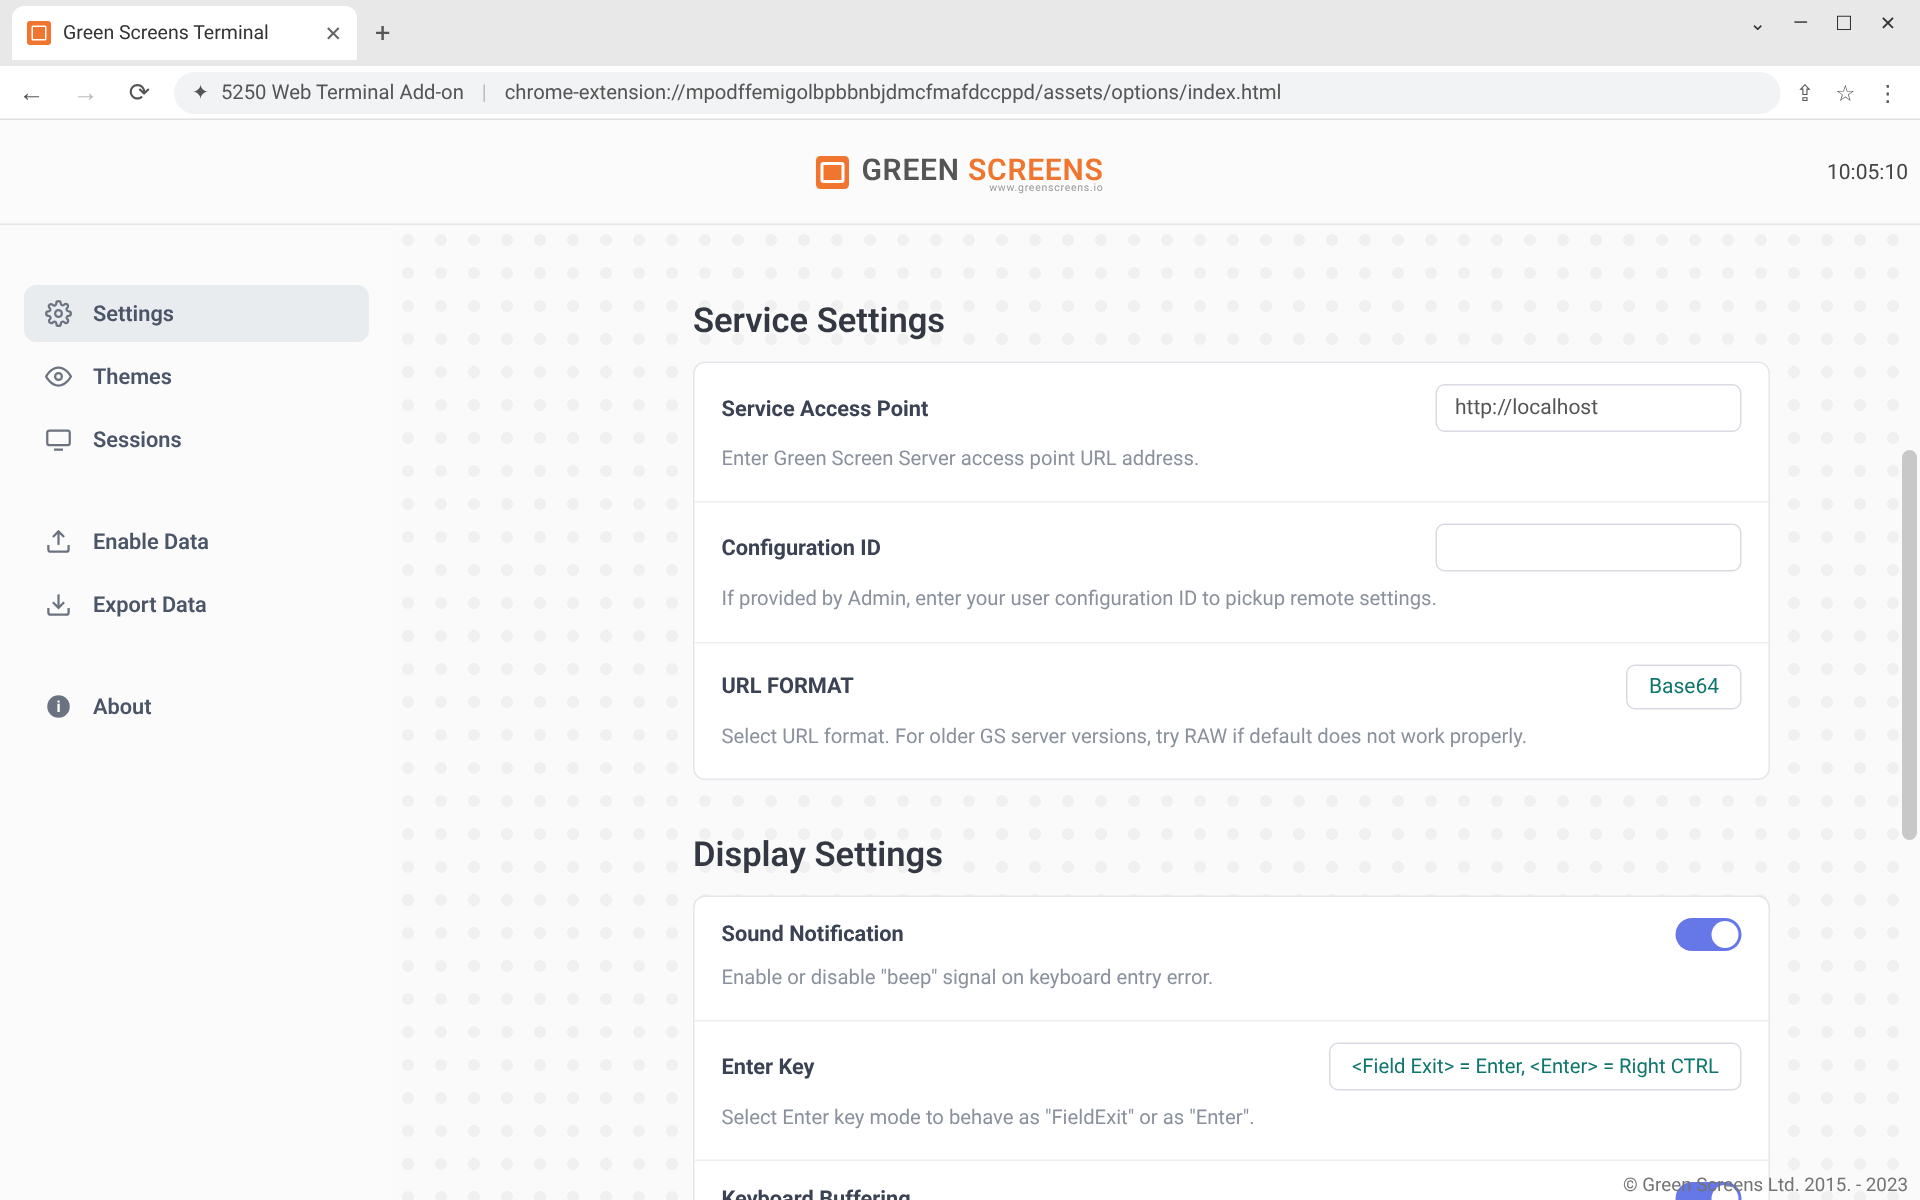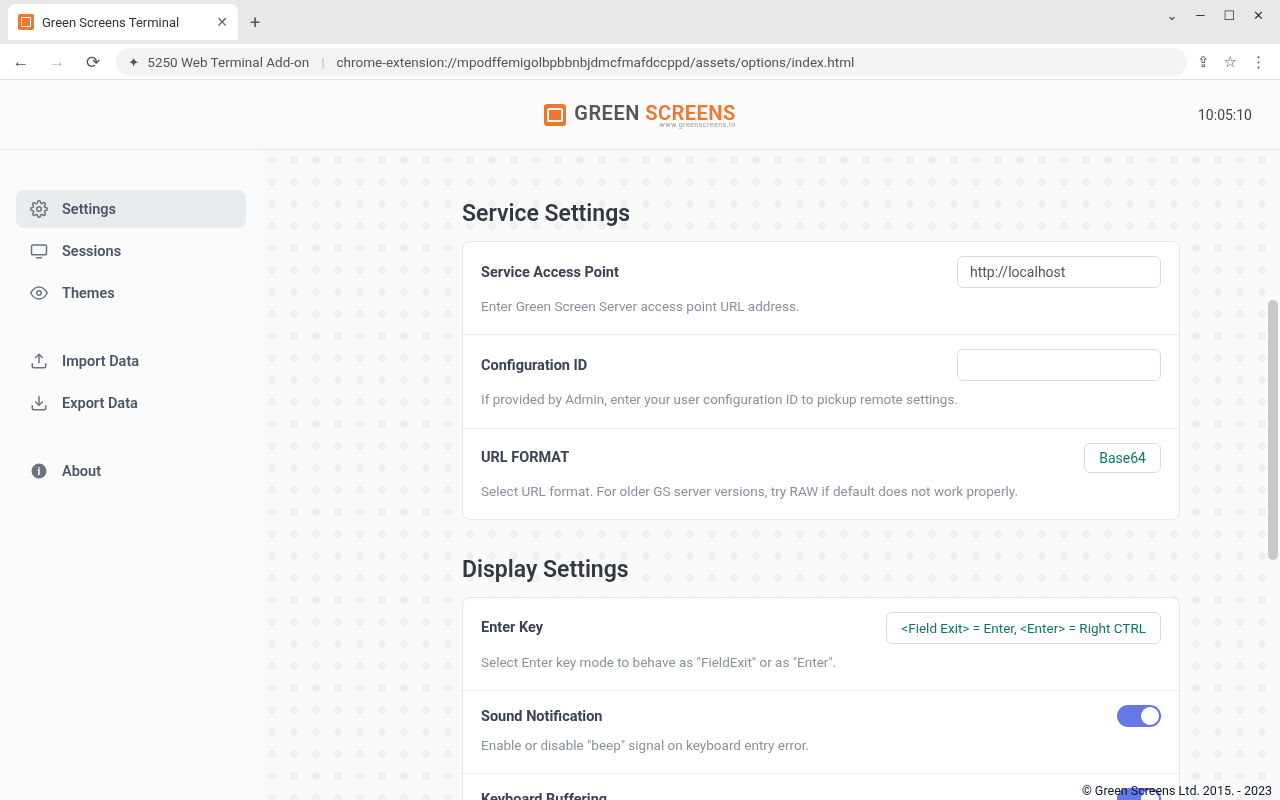--- a/index.html
+++ b/index.html
@@ -25,21 +25,21 @@
 
 
 .app-header { height: 70px; display: flex; align-items: center; justify-content: center; border-bottom: 1px solid #e6e6e6; position: relative; background: #fbfbfb; }
 .logo { display: flex; align-items: center; gap: 8px; }
 .logo-mark { width: 22px; height: 22px; background: #f0752f; border-radius: 3px; display: flex; align-items: center; justify-content: center; }
 .logo-mark::after { content: ""; width: 12px; height: 10px; border: 2px solid #fff; border-radius: 2px; }
 .logo-text { font-size: 20px; font-weight: 600; letter-spacing: 0.5px; }
 .logo-text .g1 { color: #555; }
 .logo-text .g2 { color: #f0752f; }
 .logo-sub { font-size: 7px; color: #999; letter-spacing: 0.5px; margin-top: -4px; text-align: right; }
-.clock { position: absolute; right: 28px; font-size: 14px; color: #444; }
+.clock { position: absolute; right: 8px; font-size: 14px; color: #444; }
 
 .app-body { display: flex; height: calc(800px - 44px - 36px - 70px); position: relative; }
 
 
 .sidebar { width: 262px; padding: 40px 16px 16px 16px; background: #fbfbfb; }
 .side-group { display: flex; flex-direction: column; gap: 4px; margin-bottom: 30px; }
 .side-item { display: flex; align-items: flex-end; gap: 14px; padding: 10px 14px; border-radius: 8px; color: #4a5568; font-size: 14.5px; font-weight: 600; cursor: pointer; }
 .side-item.active { background: #e9ecef; }
 .side-ico { width: 18px; height: 18px; display: flex; align-items: center; justify-content: center; color: #6b7280; flex-shrink: 0; }
 
@@ -57,21 +57,21 @@
 .row-desc { font-size: 13.5px; color: #8a919c; line-height: 1.5; }
 
 input[type=text].field { border: 1px solid #d8dce2; border-radius: 6px; padding: 7px 12px; font-size: 14px; width: 204px; color: #555; }
 .btn-like { border: 1px solid #d8dce2; border-radius: 6px; padding: 6px 14px; font-size: 14px; color: #0f766e; background: #fff; cursor: pointer; }
 .btn-wide { padding: 7px 14px; max-width: 300px; font-size: 13.5px; }
 
 .toggle { width: 44px; height: 22px; background: #6677e8; border-radius: 11px; position: relative; cursor: pointer; flex-shrink: 0; }
 .toggle::after { content: ""; position: absolute; right: 2px; top: 2px; width: 18px; height: 18px; background: #fff; border-radius: 50%; }
 
 
-.footer { position: absolute; right: 8px; bottom: 2px; font-size: 12.5px; color: #0f172a; }
+.footer { position: absolute; right: 8px; bottom: 2px; font-size: 12.5px; color: #737373; }
 
 
 .scroll-track { position: absolute; right: 0; top: 150px; width: 14px; height: 650px; background: transparent; }
 .scroll-thumb { position: absolute; right: 2px; top: 0; width: 10px; height: 260px; background: #c8c8c8; border-radius: 5px; }
 
 svg { width: 100%; height: 100%; }
 </style>
 </head>
 <body>
 
@@ -132,46 +132,46 @@
             <svg viewBox="0 0 24 24" fill="none" stroke="currentColor" stroke-width="2">
               <circle cx="12" cy="12" r="3"></circle>
               <path d="M19.4 15a1.7 1.7 0 00.3 1.8l.1.1a2 2 0 11-2.8 2.8l-.1-.1a1.7 1.7 0 00-1.8-.3 1.7 1.7 0 00-1 1.5V21a2 2 0 11-4 0v-.1a1.7 1.7 0 00-1-1.5 1.7 1.7 0 00-1.8.3l-.1.1a2 2 0 11-2.8-2.8l.1-.1a1.7 1.7 0 00.3-1.8 1.7 1.7 0 00-1.5-1H3a2 2 0 110-4h.1a1.7 1.7 0 001.5-1 1.7 1.7 0 00-.3-1.8l-.1-.1a2 2 0 112.8-2.8l.1.1a1.7 1.7 0 001.8.3H9a1.7 1.7 0 001-1.5V3a2 2 0 114 0v.1a1.7 1.7 0 001 1.5 1.7 1.7 0 001.8-.3l.1-.1a2 2 0 112.8 2.8l-.1.1a1.7 1.7 0 00-.3 1.8V9a1.7 1.7 0 001.5 1H21a2 2 0 110 4h-.1a1.7 1.7 0 00-1.5 1z"></path>
             </svg>
           </span>
         <span>Settings</span>
       </div>
       <div class="side-item">
         <span class="side-ico">
             <svg viewBox="0 0 24 24" fill="none" stroke="currentColor" stroke-width="2">
+              <path d="M1 12s4-8 11-8 11 8 11 8-4 8-11 8-11-8-11-8z"></path>
+              <circle cx="12" cy="12" r="3"></circle>
+            </svg>
+          </span>
+        <span>Themes</span>
+      </div>
+      <div class="side-item">
+        <span class="side-ico">
+            <svg viewBox="0 0 24 24" fill="none" stroke="currentColor" stroke-width="2">
               <rect x="2" y="4" width="20" height="13" rx="2"></rect>
               <line x1="8" y1="21" x2="16" y2="21"></line>
             </svg>
           </span>
         <span>Sessions</span>
-      </div>
-      <div class="side-item">
-        <span class="side-ico">
-            <svg viewBox="0 0 24 24" fill="none" stroke="currentColor" stroke-width="2">
-              <path d="M1 12s4-8 11-8 11 8 11 8-4 8-11 8-11-8-11-8z"></path>
-              <circle cx="12" cy="12" r="3"></circle>
-            </svg>
-          </span>
-        <span>Themes</span>
       </div>
     </div>
     <div class="side-group">
       <div class="side-item">
         <span class="side-ico">
             <svg viewBox="0 0 24 24" fill="none" stroke="currentColor" stroke-width="2">
               <path d="M21 15v4a2 2 0 01-2 2H5a2 2 0 01-2-2v-4"></path>
               <polyline points="17 8 12 3 7 8"></polyline>
               <line x1="12" y1="3" x2="12" y2="15"></line>
             </svg>
           </span>
-        <span>Import Data</span>
+        <span>Enable Data</span>
       </div>
       <div class="side-item">
         <span class="side-ico">
             <svg viewBox="0 0 24 24" fill="none" stroke="currentColor" stroke-width="2">
               <path d="M21 15v4a2 2 0 01-2 2H5a2 2 0 01-2-2v-4"></path>
               <polyline points="7 10 12 15 17 10"></polyline>
               <line x1="12" y1="15" x2="12" y2="3"></line>
             </svg>
           </span>
         <span>Export Data</span>
@@ -213,34 +213,34 @@
           <button class="btn-like">Base64</button>
         </div>
         <div class="row-desc">Select URL format. For older GS server versions, try RAW if default does not work properly.</div>
       </div>
     </div>
 
     <div class="section-title">Display Settings</div>
     <div class="card">
       <div class="row">
         <div class="row-head">
+          <span class="row-label">Sound Notification</span>
+          <div class="toggle"></div>
+        </div>
+        <div class="row-desc">Enable or disable "beep" signal on keyboard entry error.</div>
+      </div>
+      <div class="row">
+        <div class="row-head">
           <span class="row-label">Enter Key</span>
           <button class="btn-like btn-wide">&lt;Field Exit&gt; = Enter, &lt;Enter&gt; = Right CTRL</button>
         </div>
         <div class="row-desc">Select Enter key mode to behave as "FieldExit" or as "Enter".</div>
       </div>
       <div class="row">
         <div class="row-head">
-          <span class="row-label">Sound Notification</span>
-          <div class="toggle"></div>
-        </div>
-        <div class="row-desc">Enable or disable "beep" signal on keyboard entry error.</div>
-      </div>
-      <div class="row">
-        <div class="row-head">
           <span class="row-label">Keyboard Buffering</span>
           <div class="toggle"></div>
         </div>
 
       </div>
 
     </div>
   </div>
 
   <div class="scroll-track">

